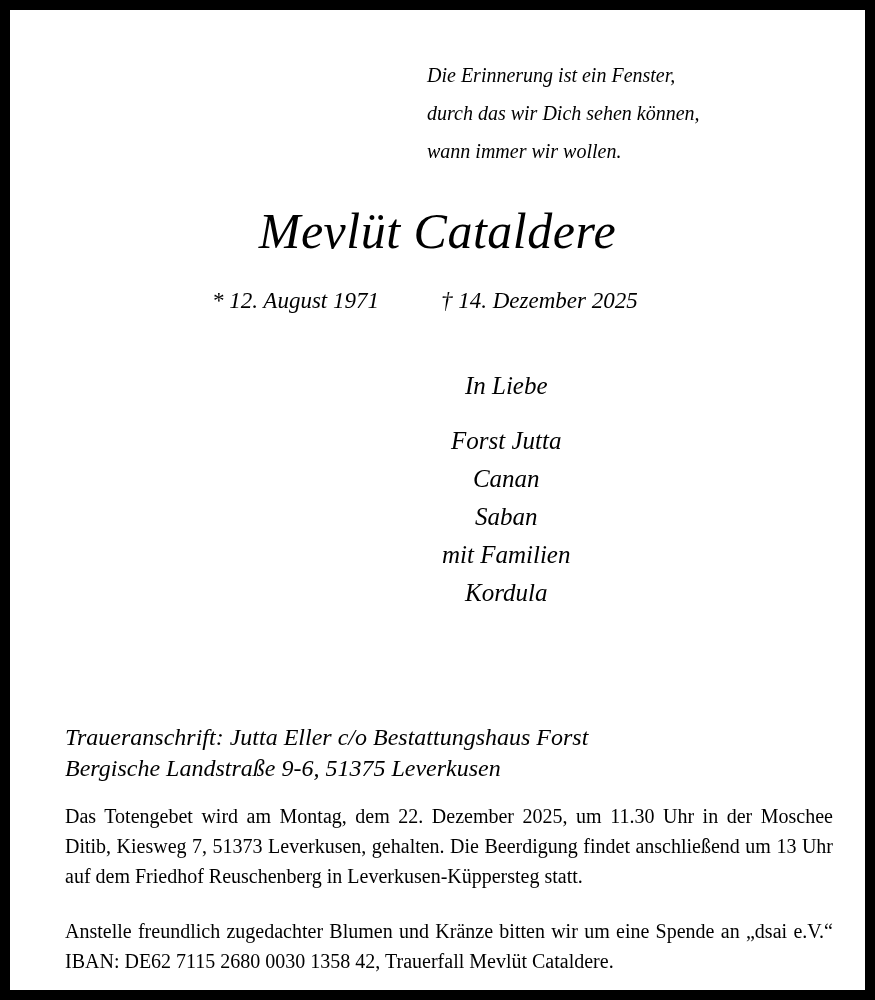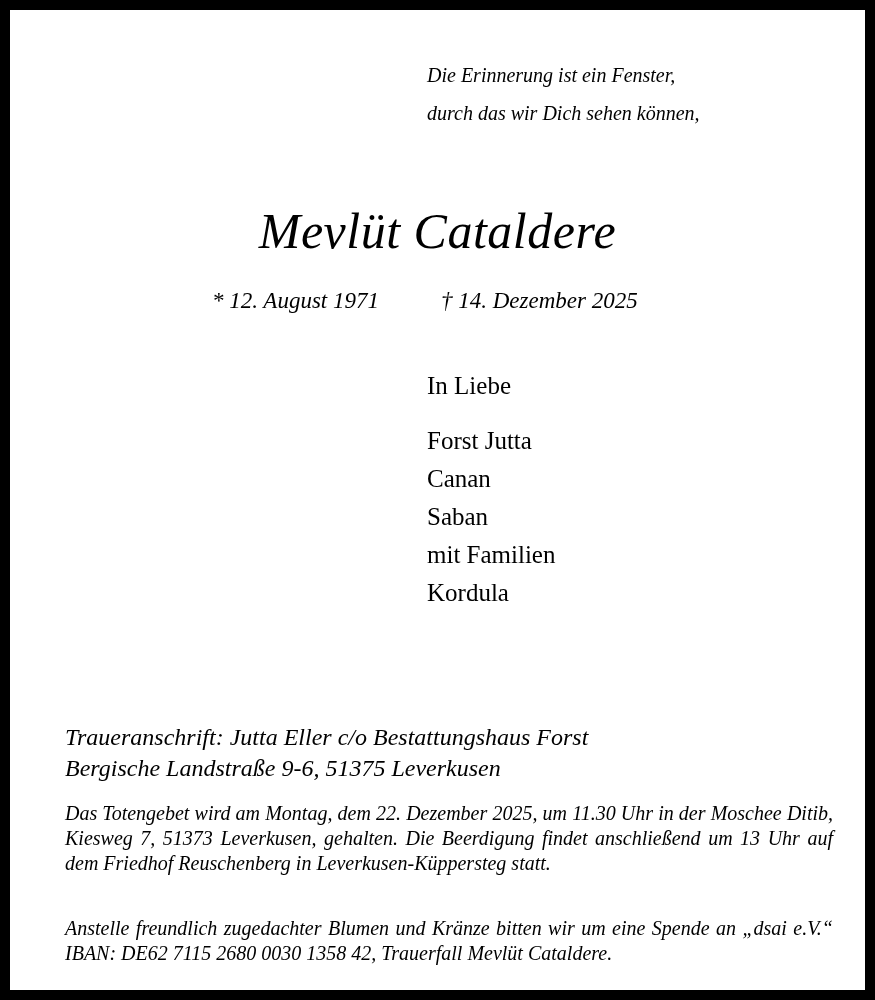--- a/index.html
+++ b/index.html
@@ -67,63 +67,65 @@
     font-size: 23px;
     line-height: 30px;
     white-space: nowrap;
   }
   .dates .birth { display: inline-block; }
   .dates .death { display: inline-block; margin-left: 62px; }
 
   
   .mourners {
     position: absolute;
-    left: 417px;
+    left: 432px;
     top: 357px;
+    font-style: italic;
     font-size: 25px;
     line-height: 38px;
     white-space: nowrap;
+    text-align: center;
   }
   .mourners .intro { display: block; margin-bottom: 17px; }
   .mourners .mourner { display: block; }
 
   
   .address {
     position: absolute;
     left: 55px;
     top: 712px;
     font-style: italic;
     font-size: 24px;
     line-height: 31px;
     white-space: nowrap;
   }
   .address-line { display: block; }
 
   .paragraph {
     position: absolute;
     left: 55px;
     width: 768px;
-    font-style: italic;
     font-size: 20px;
-    line-height: 25px;
+    line-height: 30px;
     text-align: justify;
     text-justify: inter-word;
   }
   .paragraph.ceremony { top: 791px; }
   .paragraph.donation { top: 898px; margin-top: 8px; }
 </style>
 </head>
 <body>
 
 <div class="notice">
   <div class="inner">
 
     <div class="verse">
       <span class="verse-line">Die Erinnerung ist ein Fenster,</span>
       <span class="verse-line">durch das wir Dich sehen können,</span>
+      <span class="verse-line">wann immer wir wollen.</span>
     </div>
 
     <div class="deceased-name">Mevlüt Cataldere</div>
 
     <div class="dates">
       <span class="birth">* 12. August 1971</span><span class="death">† 14. Dezember 2025</span>
     </div>
 
     <div class="mourners">
       <span class="intro">In Liebe</span>

